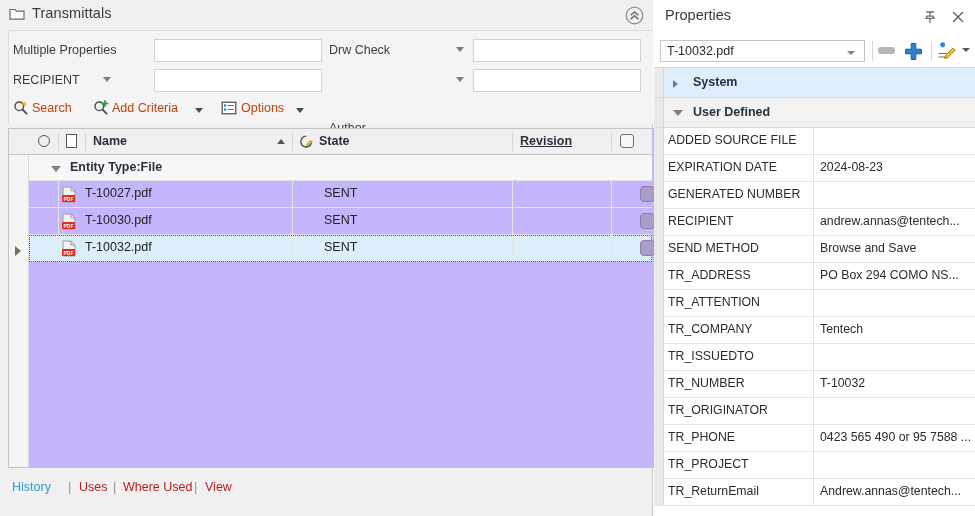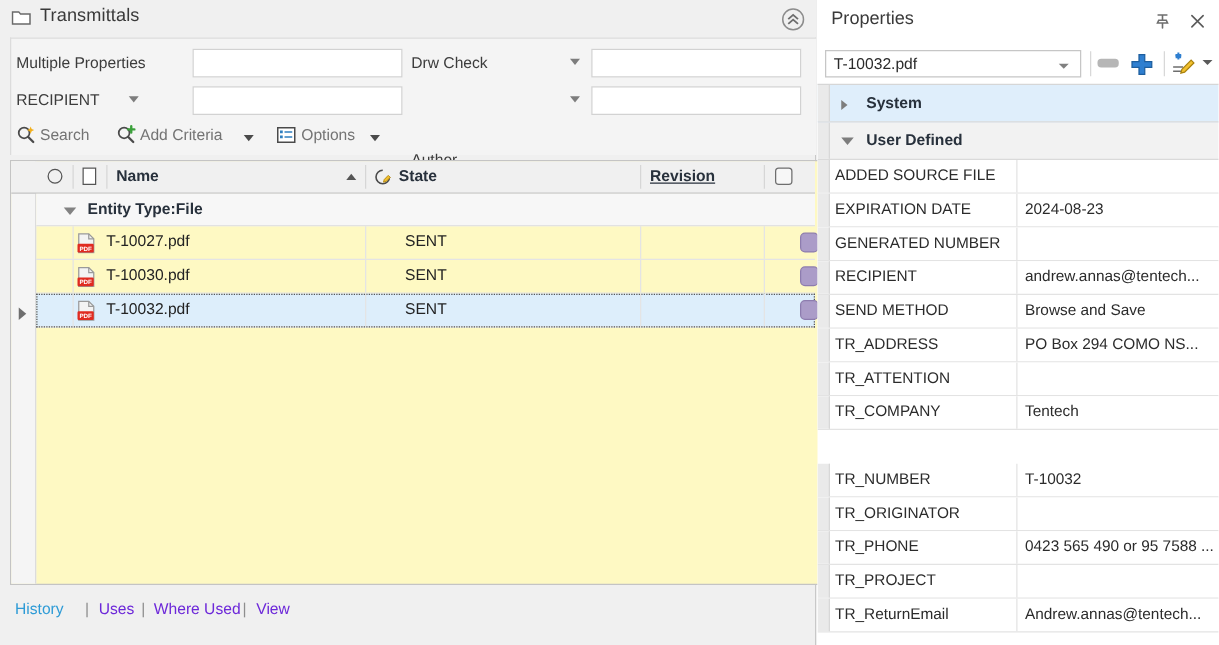--- a/index.html
+++ b/index.html
@@ -54,34 +54,34 @@
     border-top: 5px solid #7d7d7d;
   }
   .crit-input {
     position: absolute; height: 23px;
     background: #ffffff; border: 1px solid #d2d2d2;
   }
 
   
   .tb-btn {
     position: absolute; height: 20px; cursor: pointer;
-    font-size: 12.5px; color: #737373; white-space: nowrap;
+    font-size: 12.5px; color: #c2410c; white-space: nowrap;
   }
   .tb-label { position: absolute; top: 2px; }
   .tb-caret {
     position: absolute; top: 9px; width: 0; height: 0;
     border-left: 4.5px solid transparent;
     border-right: 4.5px solid transparent;
     border-top: 5px solid #4a4a4a;
   }
 
   
   #grid {
     position: absolute; left: 8px; top: 128px; width: 697px; height: 340px;
-    background: #fef9c3;
+    background: #c4b5fd;
     border: 1px solid #c4c4c4;
   }
   #grid-gutter {
     position: absolute; left: 0; top: 0; width: 20px; height: 338px;
     background: #f5f5f5; border-right: 1px solid #dcdcdc;
   }
   #grid-head {
     position: absolute; left: 0; top: 0; width: 643px; height: 26px;
     background: #f0f0f0; border-bottom: 1px solid #c4c4c4;
   }
@@ -161,21 +161,21 @@
   }
 
   
   #bottom-bar {
     position: absolute; left: 8px; top: 476px; width: 645px; height: 32px;
   }
   .blink {
     position: absolute; top: 4px; font-size: 12.5px; cursor: pointer;
   }
   .blink.active { color: #2e9bd6; }
-  .blink.idle { color: #6d28d9; }
+  .blink.idle { color: #b91c1c; }
   .bsep {
     position: absolute; top: 4px; color: #8e8e8e; font-size: 12.5px;
   }
 
   
   #props-pane {
     position: absolute; left: 654px; top: 0; width: 321px; height: 516px;
     background: #ffffff;
   }
   #props-header {
@@ -539,20 +539,26 @@
         <span class="prop-name">TR_ATTENTION</span>
         <span class="prop-div"></span>
         <span class="prop-value"></span>
       </div>
       <div class="prop-row" style="top:249px;">
         <span class="pgutter"></span>
         <span class="prop-name">TR_COMPANY</span>
         <span class="prop-div"></span>
         <span class="prop-value">Tentech</span>
       </div>
+      <div class="prop-row" style="top:276px;">
+        <span class="pgutter"></span>
+        <span class="prop-name">TR_ISSUEDTO</span>
+        <span class="prop-div"></span>
+        <span class="prop-value"></span>
+      </div>
       <div class="prop-row" style="top:303px;">
         <span class="pgutter"></span>
         <span class="prop-name">TR_NUMBER</span>
         <span class="prop-div"></span>
         <span class="prop-value">T-10032</span>
       </div>
       <div class="prop-row" style="top:330px;">
         <span class="pgutter"></span>
         <span class="prop-name">TR_ORIGINATOR</span>
         <span class="prop-div"></span>

